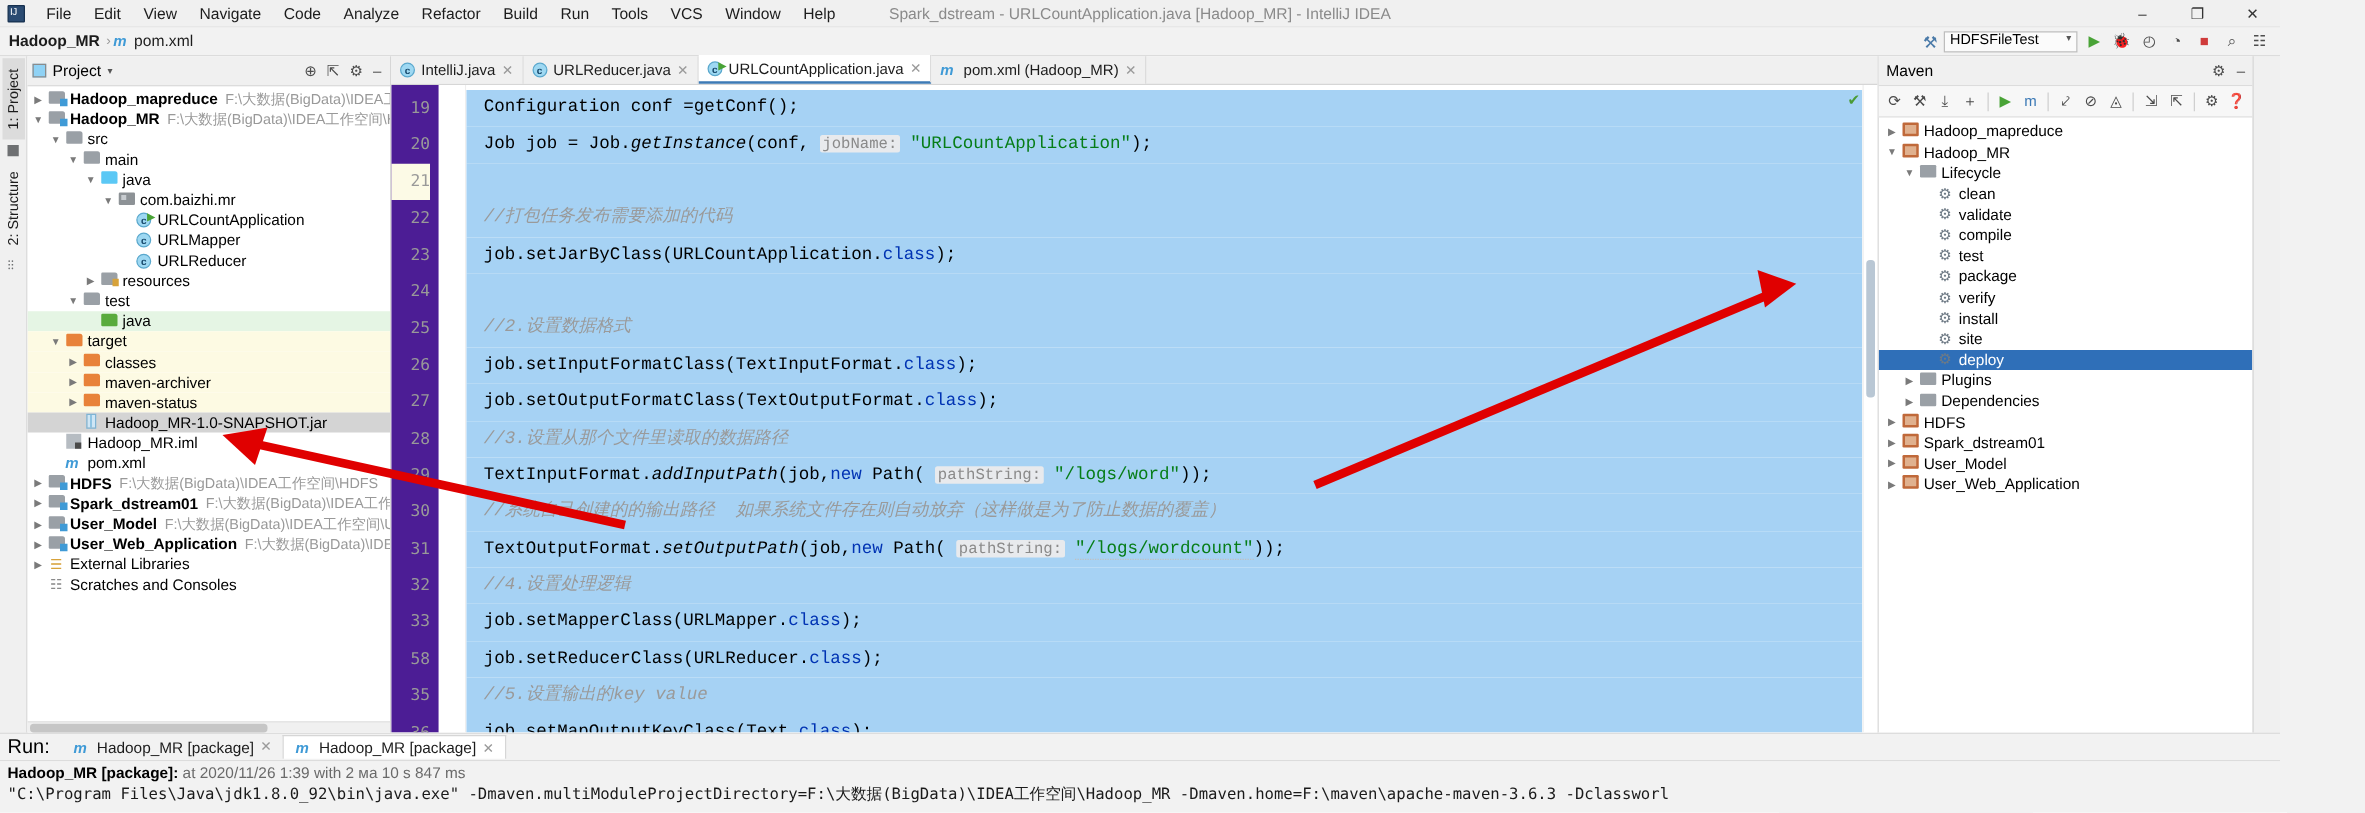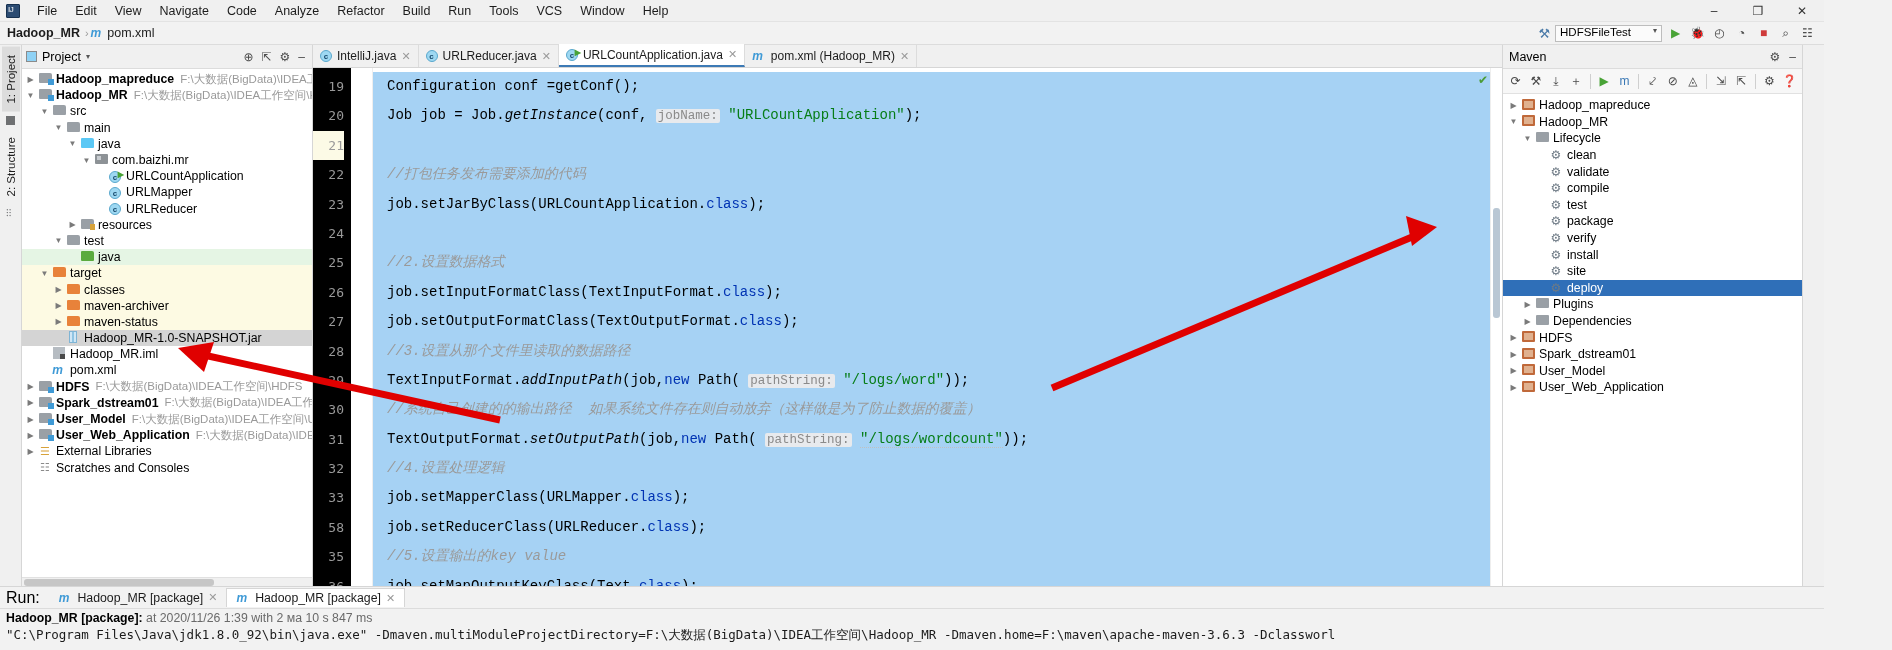--- a/index.html
+++ b/index.html
@@ -74,21 +74,21 @@
   .proj-hscroll{ height:9px; background:#f0f0f0; border-top:1px solid #e1e1e1; position:relative;}
   .proj-hscroll .thumb{ position:absolute; left:2px; top:1px; width:190px; height:7px; background:#c6c6c6; border-radius:3px;}
 
   
   .editor{ flex:1; display:flex; flex-direction:column; min-width:0; background:#fff;}
   .tabs{ height:23px; background:#f0f0f0; display:flex; align-items:flex-end; border-bottom:1px solid #d6d6d6;}
   .tab{ height:22px; display:flex; align-items:center; padding:0 7px; font-size:12px; gap:5px; border-right:1px solid #dcdcdc; color:#1c1c1c; background:#f0f0f0;}
   .tab.active{ background:#fff; border-bottom:2px solid #3d7ab5; height:23px;}
   .tab .x{ color:#9a9a9a; font-size:11px;}
   .code-wrap{ flex:1; display:flex; min-height:0; position:relative; overflow:hidden;}
-  .gutter{ width:38px; background:#000000; flex:0 0 38px; text-align:right; padding-right:7px; color:#999; font-family:"DejaVu Sans Mono", monospace; font-size:13px; padding-top:4px;}
+  .gutter{ width:38px; background:#4c1d95; flex:0 0 38px; text-align:right; padding-right:7px; color:#999; font-family:"DejaVu Sans Mono", monospace; font-size:13px; padding-top:4px;}
   .gutter div{ height:29.4px; line-height:29.4px;}
   .gutter div.cur{ background:#fcfae6;}
   .foldcol{ width:22px; flex:0 0 22px; background:#fff; border-right:1px solid #eee;}
   .code{ flex:1; font-family:Liberation Mono, monospace; font-size:14px; padding-top:4px; background:#fff; position:relative; overflow:hidden; white-space:pre;}
   .cl{ height:29.4px; line-height:29.4px; padding-left:14px; background:#a6d2f4;}
   .kw{ color:#0033b3;}
   .str{ color:#067d17;}
   .cmt{ color:#9a9a9a; font-style:italic;}
   .itl{ font-style:italic;}
   .hint{ background:#e8eaed; color:#8a8a8a; font-size:12.5px; border-radius:2px; padding:0 2px;}
@@ -151,20 +151,21 @@
     <div class="menu-item">Navigate</div>
     <div class="menu-item">Code</div>
     <div class="menu-item">Analyze</div>
     <div class="menu-item">Refactor</div>
     <div class="menu-item">Build</div>
     <div class="menu-item">Run</div>
     <div class="menu-item">Tools</div>
     <div class="menu-item">VCS</div>
     <div class="menu-item">Window</div>
     <div class="menu-item">Help</div>
+    <div class="win-title">Spark_dstream - URLCountApplication.java [Hadoop_MR] - IntelliJ IDEA</div>
     <div class="win-btns">
       <div class="win-btn">–</div>
       <div class="win-btn">❐</div>
       <div class="win-btn close">✕</div>
     </div>
   </div>
 
   <div class="navbar">
     <span class="crumb bold">Hadoop_MR</span>
     <span class="crumb-sep">›</span>

